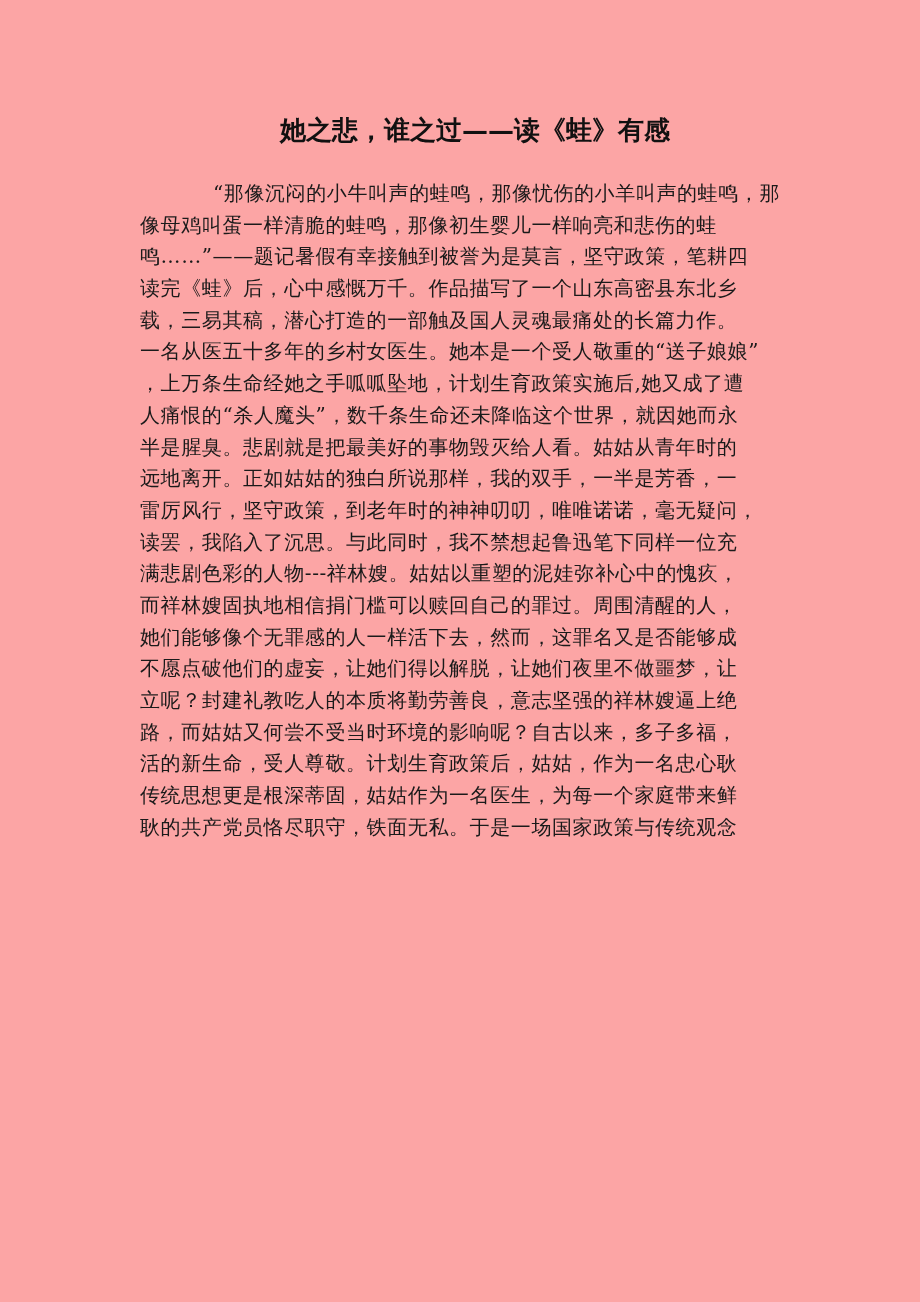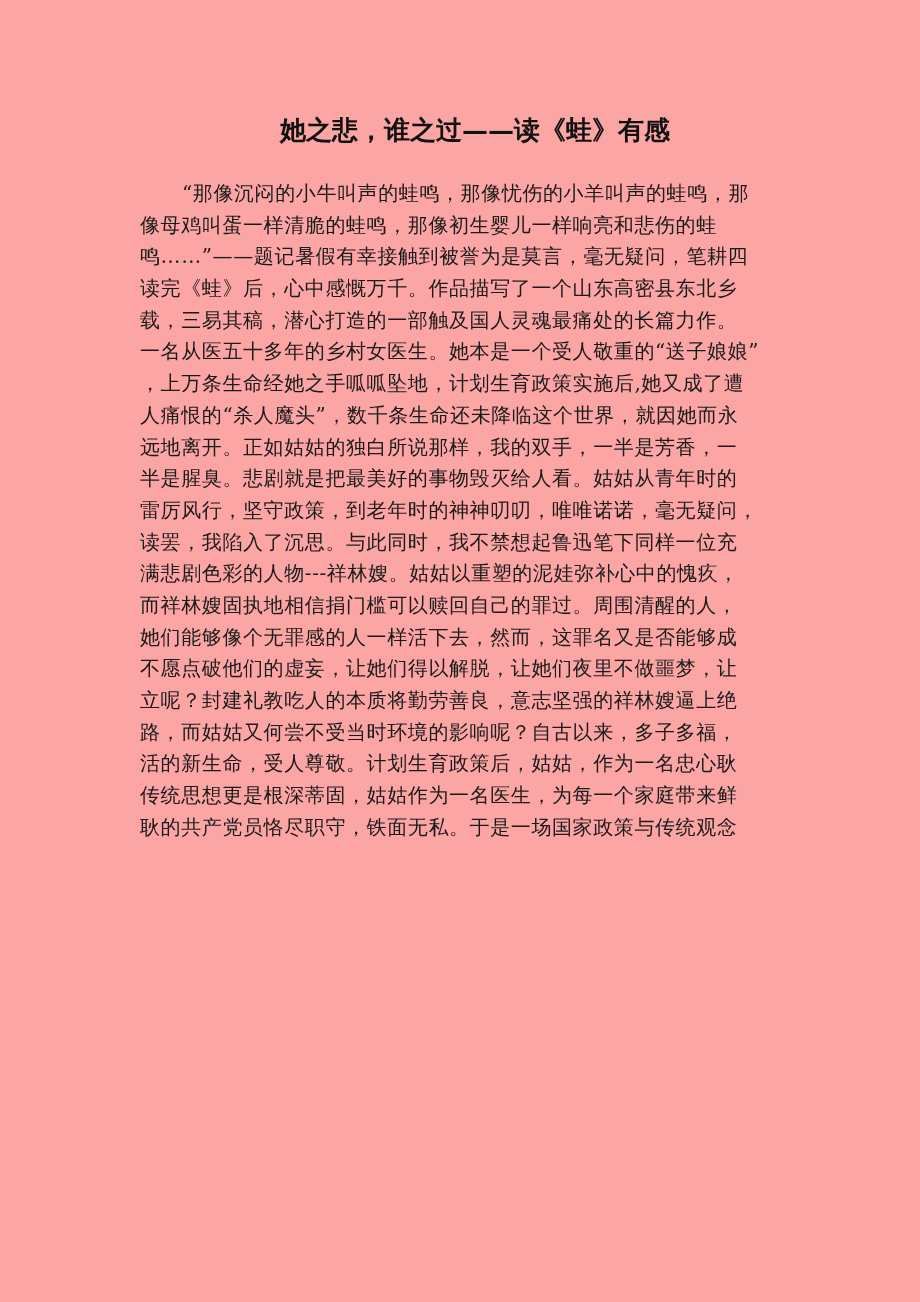--- a/index.html
+++ b/index.html
@@ -9,38 +9,38 @@
     position: absolute; left: 0; width: 920px; top: 110px;
     text-align: center; font-family: "DejaVu Serif", serif;
     font-weight: bold; font-size: 26px; line-height: 40px; color: #111;
     padding-left: 30px; box-sizing: border-box;
   }
   .body {
     position: absolute; left: 140px; top: 178px; width: 640px;
     font-family: "DejaVu Serif", serif; font-size: 20px; color: #1a1a1a;
   }
   .line { height: 31.7px; line-height: 31.7px; white-space: nowrap; letter-spacing: 0.6px; }
-  .indent { padding-left: 42px; }
+  .indent { padding-left: 42px; text-align: right; }
 </style>
 </head>
 <body>
 
 <div class="page">
   <div class="title">她之悲，谁之过——读《蛙》有感</div>
   <div class="body">
     <div class="line indent">“那像沉闷的小牛叫声的蛙鸣，那像忧伤的小羊叫声的蛙鸣，那</div>
     <div class="line">像母鸡叫蛋一样清脆的蛙鸣，那像初生婴儿一样响亮和悲伤的蛙</div>
-    <div class="line">鸣……”——题记暑假有幸接触到被誉为是莫言，毫无疑问，笔耕四</div>
+    <div class="line">鸣……”——题记暑假有幸接触到被誉为是莫言，坚守政策，笔耕四</div>
     <div class="line">读完《蛙》后，心中感慨万千。作品描写了一个山东高密县东北乡</div>
     <div class="line">载，三易其稿，潜心打造的一部触及国人灵魂最痛处的长篇力作。</div>
     <div class="line">一名从医五十多年的乡村女医生。她本是一个受人敬重的“送子娘娘”</div>
     <div class="line">，上万条生命经她之手呱呱坠地，计划生育政策实施后,她又成了遭</div>
     <div class="line">人痛恨的“杀人魔头”，数千条生命还未降临这个世界，就因她而永</div>
+    <div class="line">半是腥臭。悲剧就是把最美好的事物毁灭给人看。姑姑从青年时的</div>
     <div class="line">远地离开。正如姑姑的独白所说那样，我的双手，一半是芳香，一</div>
-    <div class="line">半是腥臭。悲剧就是把最美好的事物毁灭给人看。姑姑从青年时的</div>
     <div class="line">雷厉风行，坚守政策，到老年时的神神叨叨，唯唯诺诺，毫无疑问，</div>
     <div class="line">读罢，我陷入了沉思。与此同时，我不禁想起鲁迅笔下同样一位充</div>
     <div class="line">满悲剧色彩的人物---祥林嫂。姑姑以重塑的泥娃弥补心中的愧疚，</div>
     <div class="line">而祥林嫂固执地相信捐门槛可以赎回自己的罪过。周围清醒的人，</div>
     <div class="line">她们能够像个无罪感的人一样活下去，然而，这罪名又是否能够成</div>
     <div class="line">不愿点破他们的虚妄，让她们得以解脱，让她们夜里不做噩梦，让</div>
     <div class="line">立呢？封建礼教吃人的本质将勤劳善良，意志坚强的祥林嫂逼上绝</div>
     <div class="line">路，而姑姑又何尝不受当时环境的影响呢？自古以来，多子多福，</div>
     <div class="line">活的新生命，受人尊敬。计划生育政策后，姑姑，作为一名忠心耿</div>
     <div class="line">传统思想更是根深蒂固，姑姑作为一名医生，为每一个家庭带来鲜</div>

